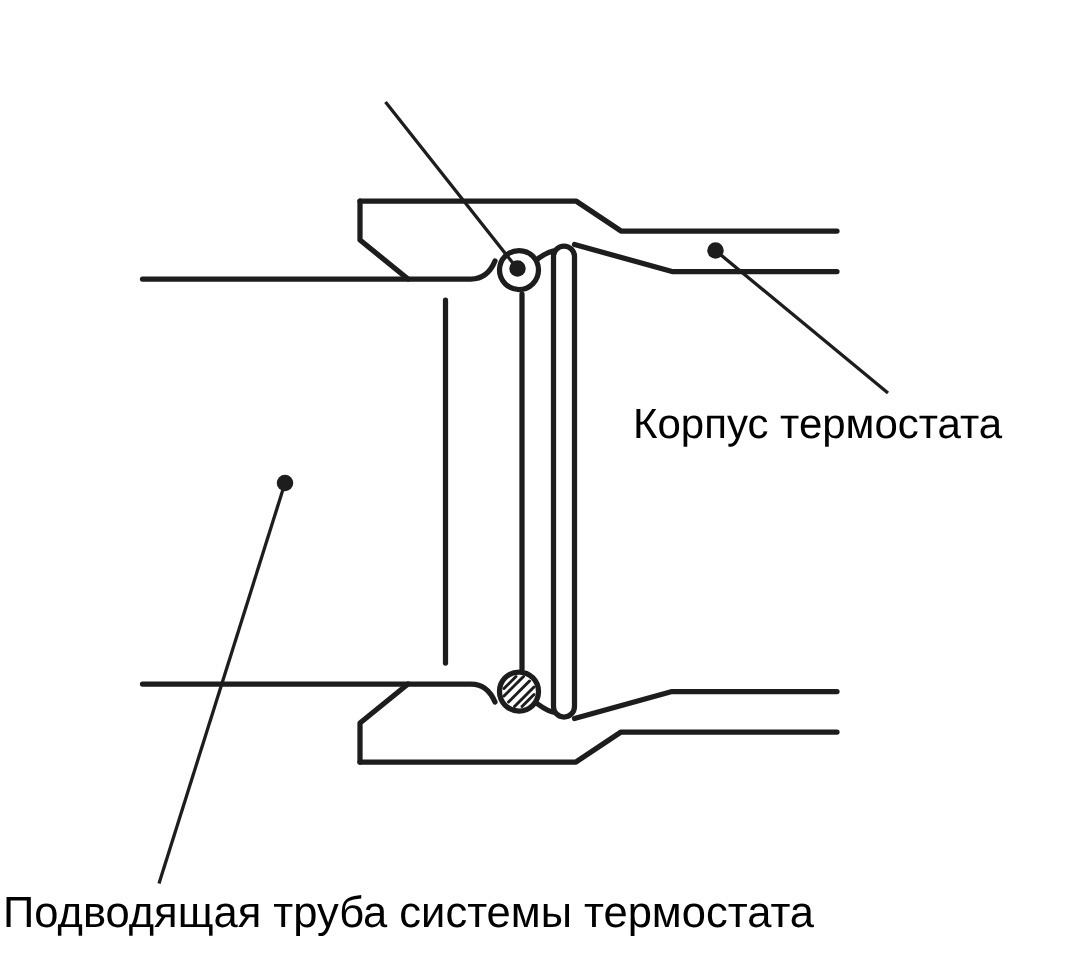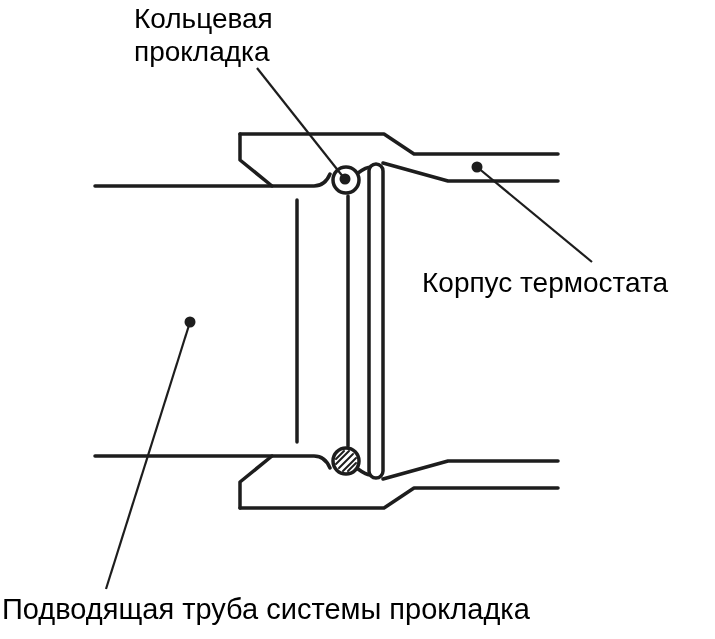--- a/index.html
+++ b/index.html
@@ -108,20 +108,18 @@
     <g>
       <circle class="dot" cx="477" cy="167" r="5.5"></circle>
       <line class="leader" x1="477" y1="167" x2="592" y2="262"></line>
     </g>
     <g>
       <circle class="dot" cx="190" cy="322" r="5.5"></circle>
       <line class="leader" x1="190" y1="322" x2="106" y2="589"></line>
     </g>
   </svg>
 
-  <div class="label label-oring">Кольцевая
-прокладка</div>
 
   <div class="label label-housing">Корпус термостата</div>
 
-  <div class="label label-pipe">Подводящая труба системы прокладка</div>
+  <div class="label label-pipe">Подводящая труба системы термостата</div>
 
 </div>
 
 </body></html>

